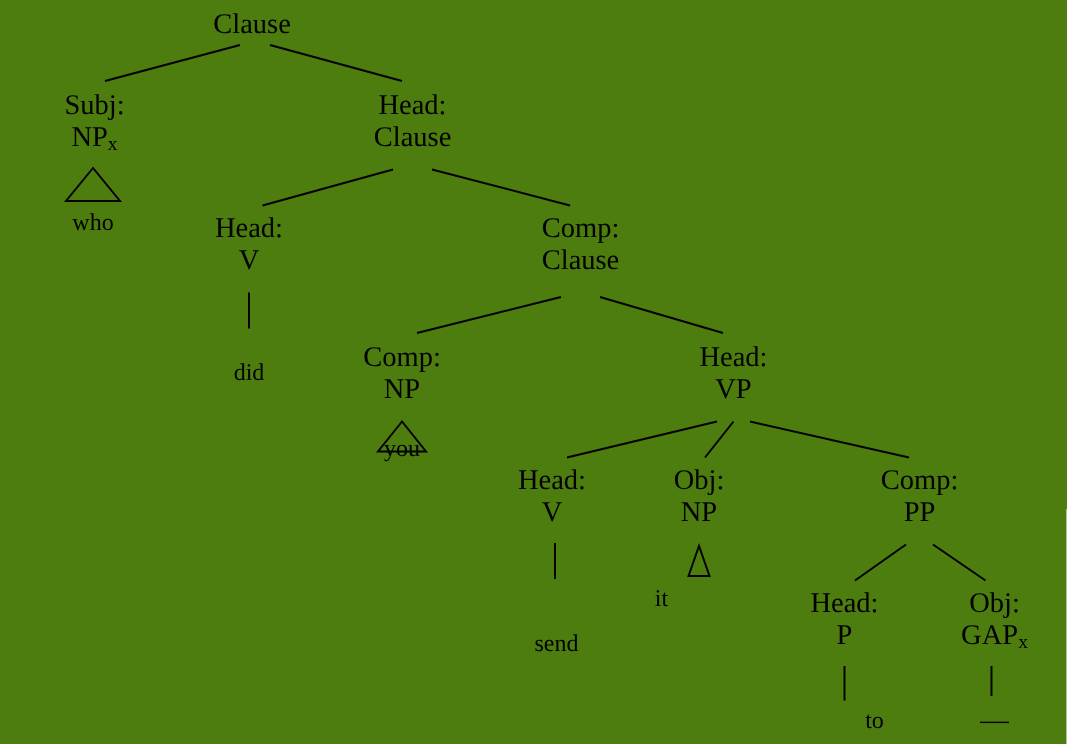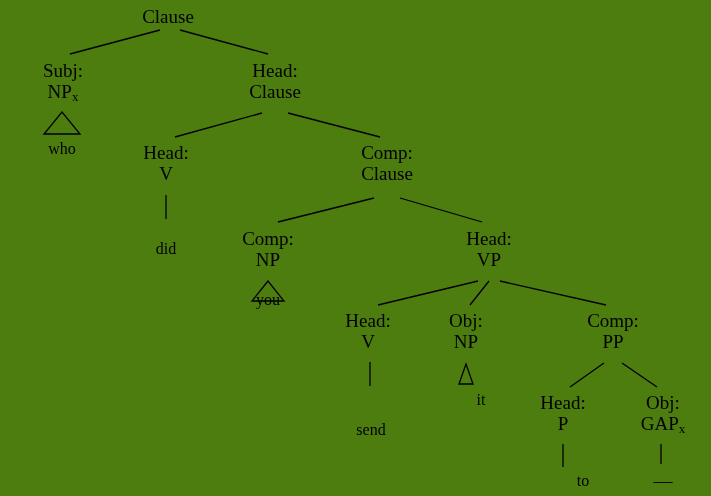--- a/index.html
+++ b/index.html
@@ -94,18 +94,18 @@
       <div class="node" style="left: 466px; top: 310px;"><span>Obj:</span><span class="line2"><span>NP</span></span></div>
       <div class="node" style="left: 613px; top: 310px;"><span>Comp:</span><span class="line2"><span>PP</span></span></div>
       <div class="node" style="left: 563px; top: 392px;"><span>Head:</span><span class="line2"><span>P</span></span></div>
       <div class="node" style="left: 663px; top: 392px;"><span>Obj:</span><span class="line2"><span>GAP</span><span class="sub">x</span></span></div>
     </div>
   <div id="word-layer">
       <div class="word" style="left: 62px; top: 140px;">who</div>
       <div class="word" style="left: 166px; top: 240px;">did</div>
       <div class="word" style="left: 268px; top: 291px;">you</div>
       <div class="word" style="left: 371px; top: 391px; margin-top: 30px;">send</div>
-      <div class="word" style="left: 481px; top: 391px;">it</div>
+      <div class="word" style="left: 441px; top: 391px;">it</div>
       <div class="word" style="left: 583px; top: 472px;">to</div>
       <div class="dash" style="left: 663px; top: 470px;">—</div>
     </div>
 
 </div>
 
 </body></html>

